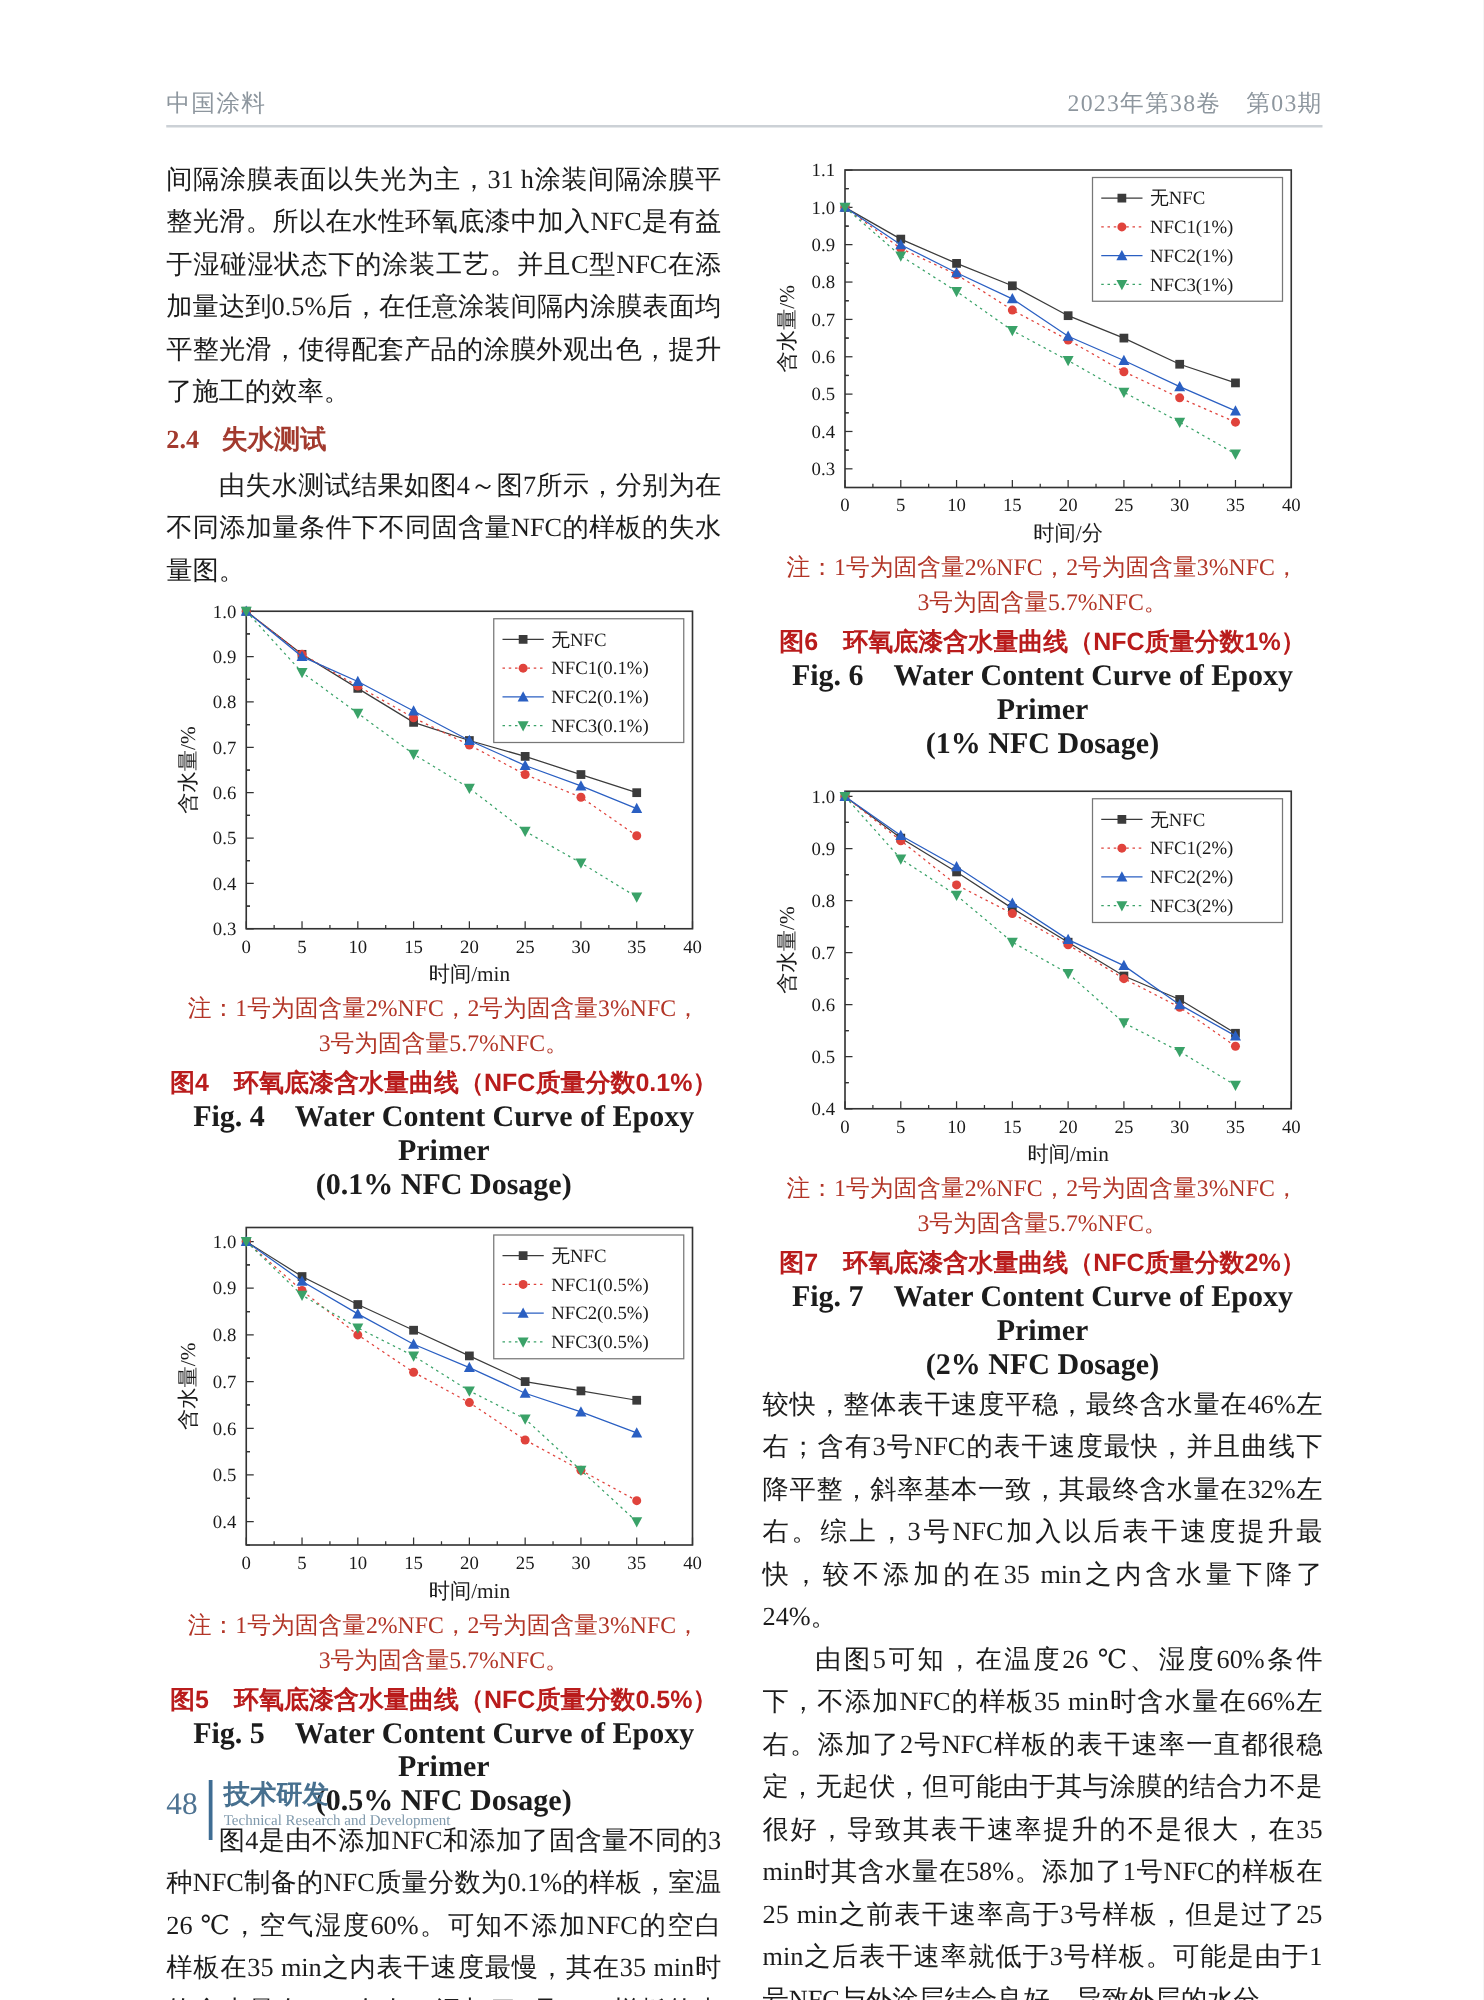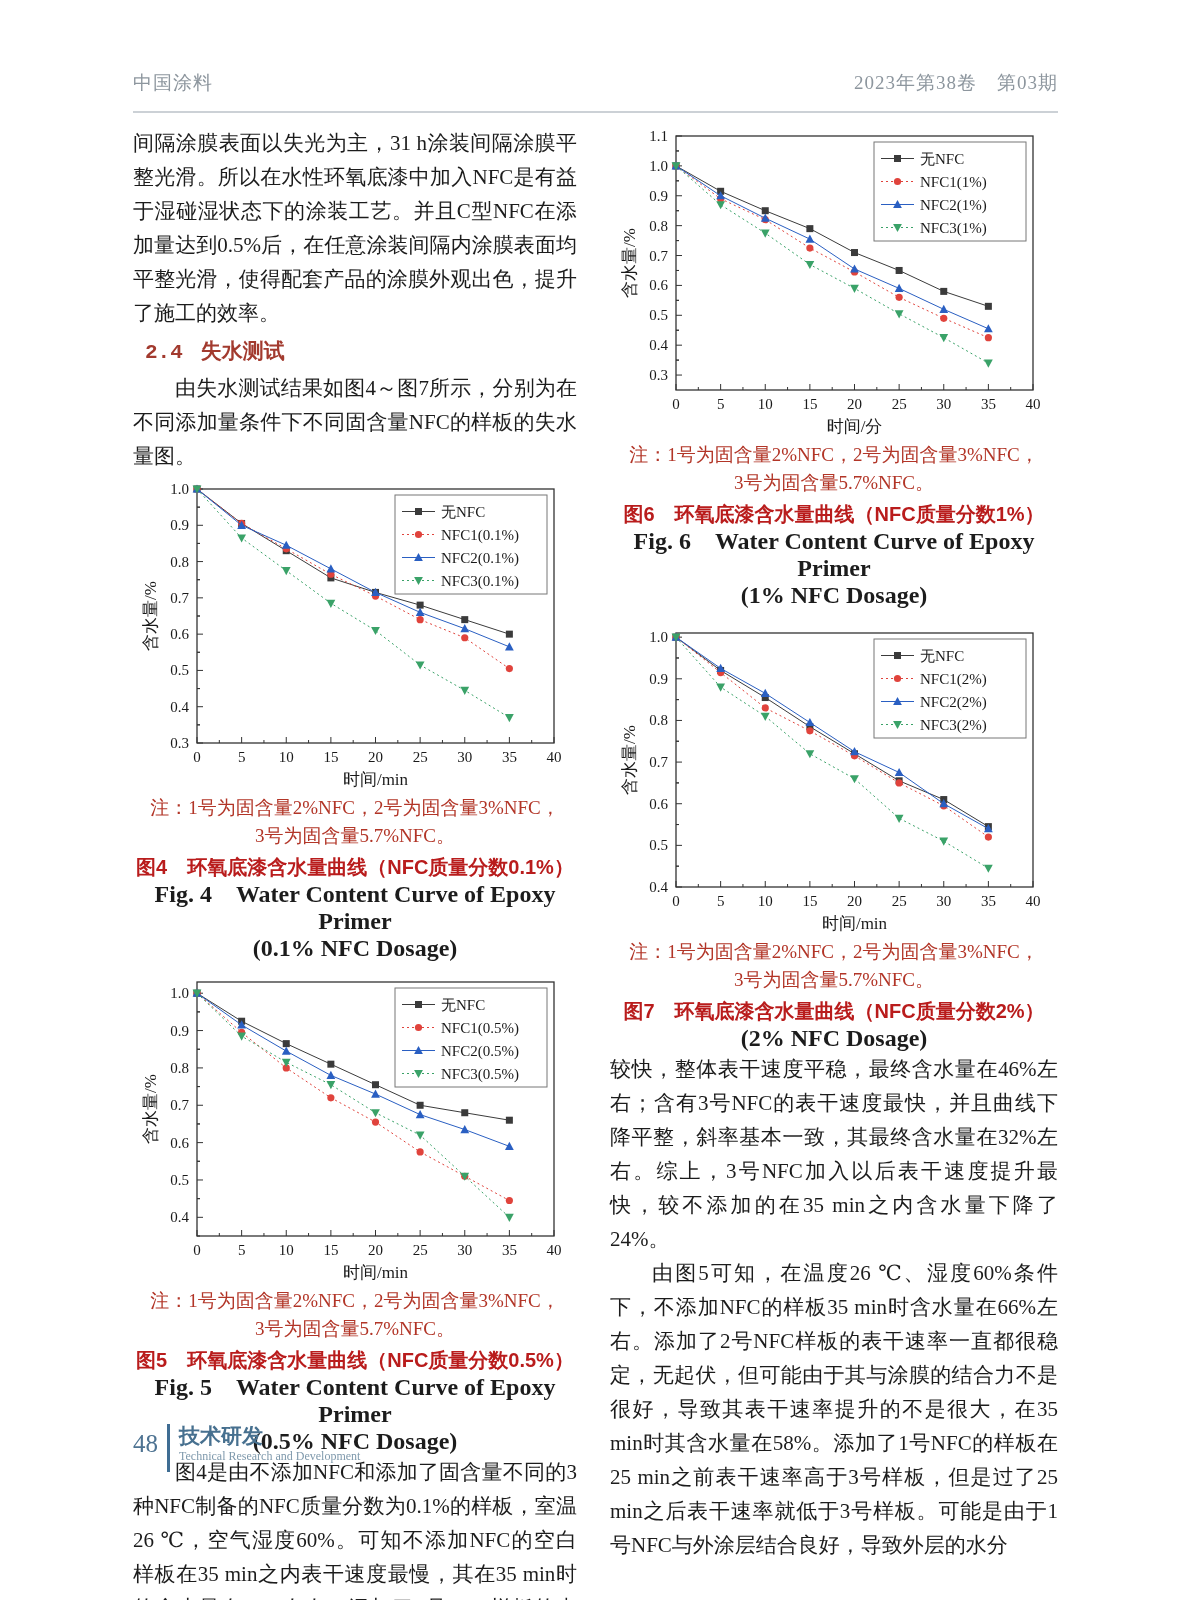--- a/index.html
+++ b/index.html
@@ -1,27 +1,27 @@
 <!DOCTYPE html>
 <html><head>
 <meta charset="utf-8">
 <style>
   html,body{margin:0;padding:0;background:#e8e8e8;}
   .page{position:relative;width:1187px;height:1600px;background:#ffffff;margin:0 auto;overflow:hidden;
         font-family:"Liberation Serif","DejaVu Serif",serif;color:#1c1c1c;}
   .header{position:absolute;left:133px;top:70px;width:925px;display:flex;justify-content:space-between;
-          align-items:flex-end;border-bottom:2px solid #ccd1d6;padding-bottom:15px;
+          align-items:flex-end;border-bottom:2px solid #ccd1d6;padding-bottom:4px;
           color:#8d969e;font-size:19px;letter-spacing:1px;}
   .col{position:absolute;top:126px;}
   .col-left{left:133px;width:444px;}
   .col-right{left:610px;width:448px;}
   p.body{font-size:21px;line-height:34px;text-align:justify;margin:0;}
   p.indent{text-indent:2em;}
-  .section-heading{color:#a23a2e;font-family:Liberation Mono, monospace;
-                   font-weight:bold;font-size:21px;margin:7px 0 6px 12px;}
+  .section-heading{color:#a23a2e;font-family:Liberation Serif, serif;
+                   font-weight:bold;font-size:21px;margin:7px 0 6px 0;}
   .section-heading .num{margin-right:18px;}
   .fig{text-align:center;margin-top:6px;}
   .chart{display:flex;justify-content:center;}
   .note{color:#b23527;font-size:19px;line-height:26px;text-align:center;margin-top:2px;}
   .cap-cn{font-size:20px;font-weight:bold;color:#b91c1c;margin-top:5px;line-height:27px;
           font-family:"Liberation Sans","DejaVu Sans",sans-serif;}
   .cap-en{font-size:24px;font-weight:bold;line-height:27px;font-family:"Liberation Serif",serif;}
   .footer{position:absolute;left:133px;top:1424px;display:flex;align-items:flex-start;}
   .page-num{font-size:25px;color:#4e7392;margin-right:9px;position:relative;top:6px;}
   .footer-bar{width:3px;height:48px;background:#3f6d93;margin-right:9px;}
@@ -518,20 +518,21 @@
             <line x1="261" y1="101.5" x2="294" y2="101.5" stroke="#3aa268" stroke-width="1" stroke-dasharray="2 3"></line>
             <polygon points="277.5,106.1 281.9,97.9 273.1,97.9" fill="#3aa268"></polygon>
             <text x="300" y="106.5" font-size="15" fill="#1a1a1a">NFC3(2%)</text>
             <text x="234.5" y="306" text-anchor="middle" font-size="17" fill="#1a1a1a">时间/min</text>
             <text x="0" y="0" text-anchor="middle" font-size="17" fill="#1a1a1a" transform="translate(15 137) rotate(-90)">含水量/%</text>
           </svg>
         </div>
       <div class="note">注：1号为固含量2%NFC，2号为固含量3%NFC，</div>
       <div class="note">3号为固含量5.7%NFC。</div>
       <div class="cap-cn">图7　环氧底漆含水量曲线（NFC质量分数2%）</div>
+      <div class="cap-en">Fig. 7　Water Content Curve of Epoxy Primer</div>
       <div class="cap-en">(2% NFC Dosage)</div>
     </div>
 
     <p class="body mt14">较快，整体表干速度平稳，最终含水量在46%左右；含有3号NFC的表干速度最快，并且曲线下降平整，斜率基本一致，其最终含水量在32%左右。综上，3号NFC加入以后表干速度提升最快，较不添加的在35 min之内含水量下降了24%。</p>
     <p class="body indent">由图5可知，在温度26 ℃、湿度60%条件下，不添加NFC的样板35 min时含水量在66%左右。添加了2号NFC样板的表干速率一直都很稳定，无起伏，但可能由于其与涂膜的结合力不是很好，导致其表干速率提升的不是很大，在35 min时其含水量在58%。添加了1号NFC的样板在25 min之前表干速率高于3号样板，但是过了25 min之后表干速率就低于3号样板。可能是由于1号NFC与外涂层结合良好，导致外层的水分</p>
   </div>
 
   <div class="footer">
     <span class="page-num">48</span>
     <span class="footer-bar"></span>

